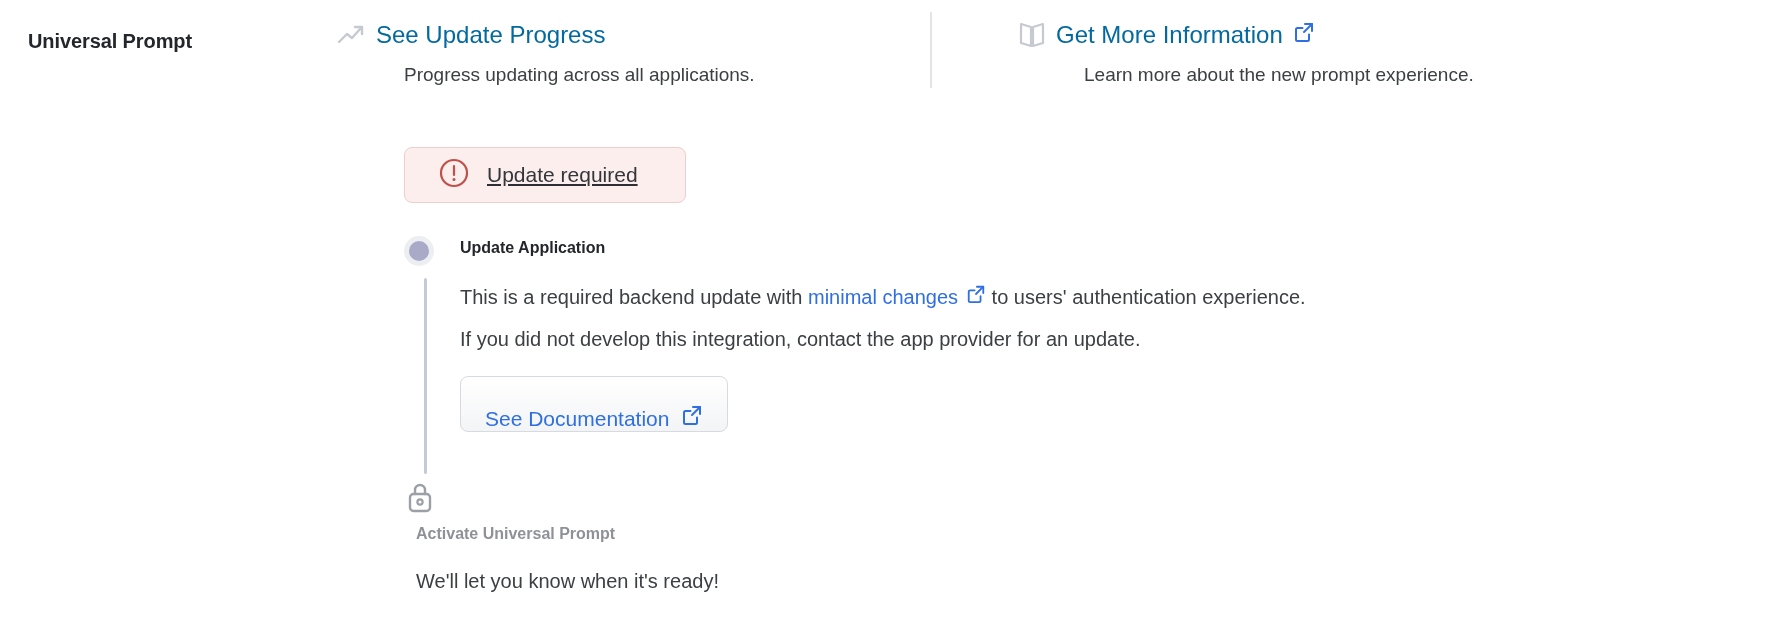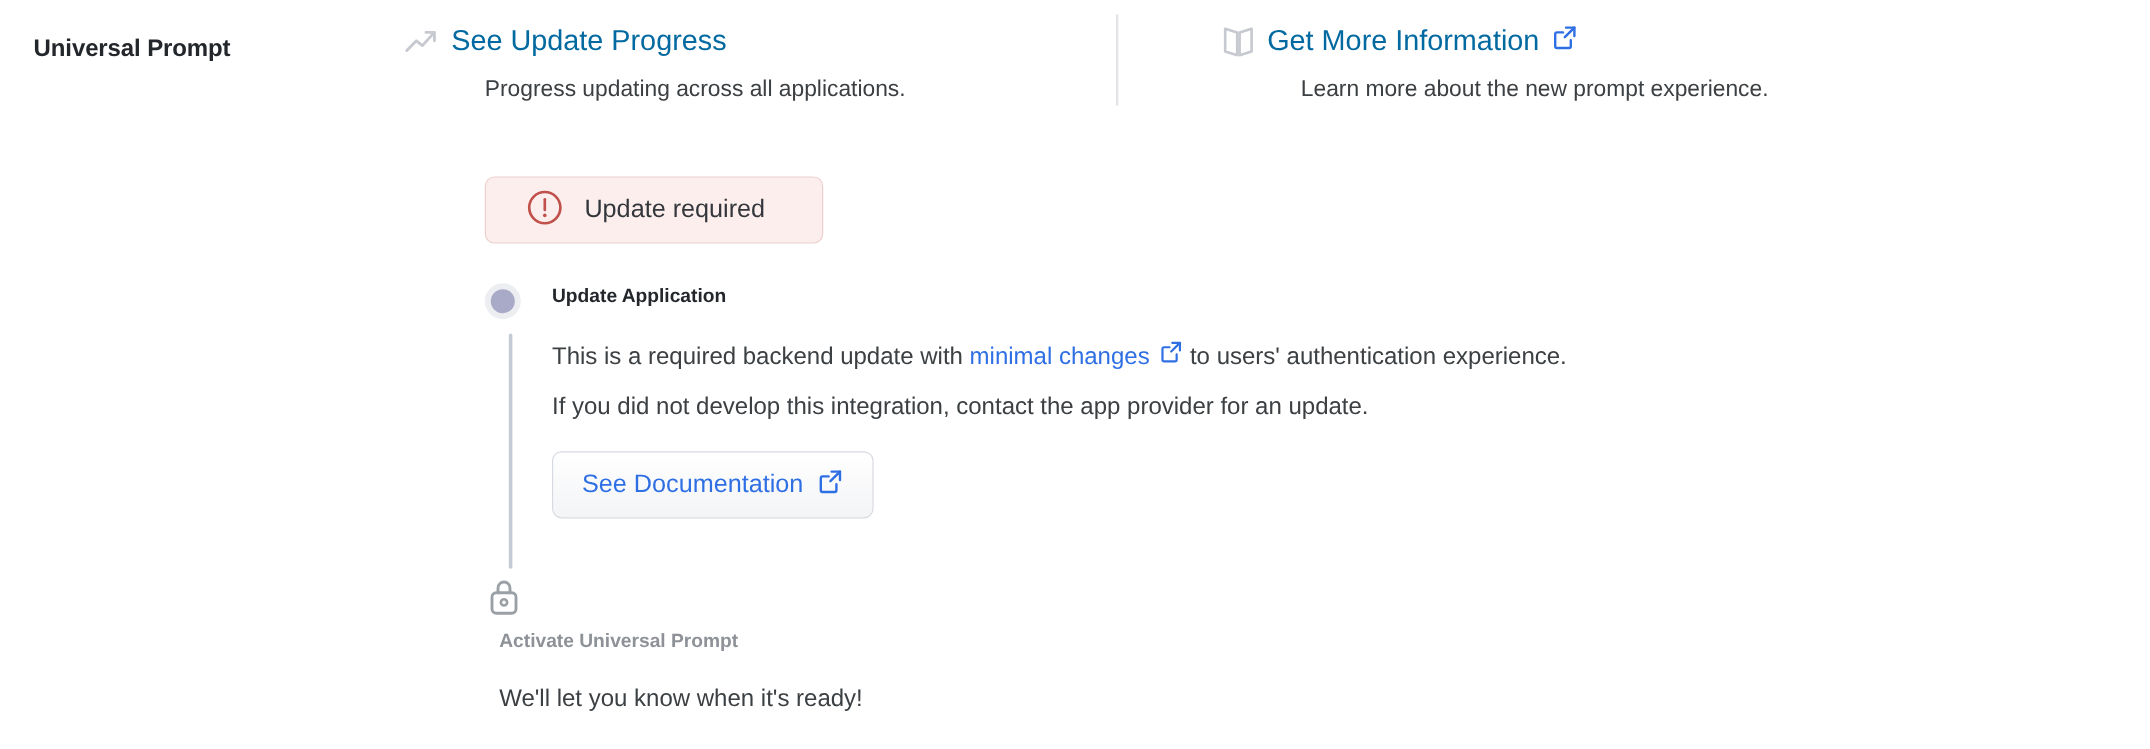--- a/index.html
+++ b/index.html
@@ -98,20 +98,21 @@
     width: 282px;
     height: 56px;
     box-sizing: border-box;
     border: 1px solid #eccfcd;
     border-radius: 8px;
     background: #fbeeed;
     display: flex;
     align-items: center;
     padding-left: 34px;
     gap: 18px;
+    text-decoration: underline;
   }
   .badge-text {
     font-size: 21px;
     color: #33363b;
     white-space: nowrap;
   }
 
   
   .steps {
     position: absolute;
@@ -184,21 +185,21 @@
     color: #2f6fe4;
     cursor: pointer;
     display: inline-flex;
     align-items: flex-end;
     gap: 8px;
   }
 
   .doc-button {
     margin-top: 22px;
     display: inline-flex;
-    align-items: center;
+    align-items: flex-end;
     gap: 12px;
     height: 56px;
     padding: 0 24px;
     box-sizing: border-box;
     border: 1px solid #d7dae0;
     border-radius: 8px;
     background: linear-gradient(180deg, #ffffff 0%, #f3f4f6 100%);
     color: #2f6fe4;
     font-size: 21px;
     cursor: pointer;

